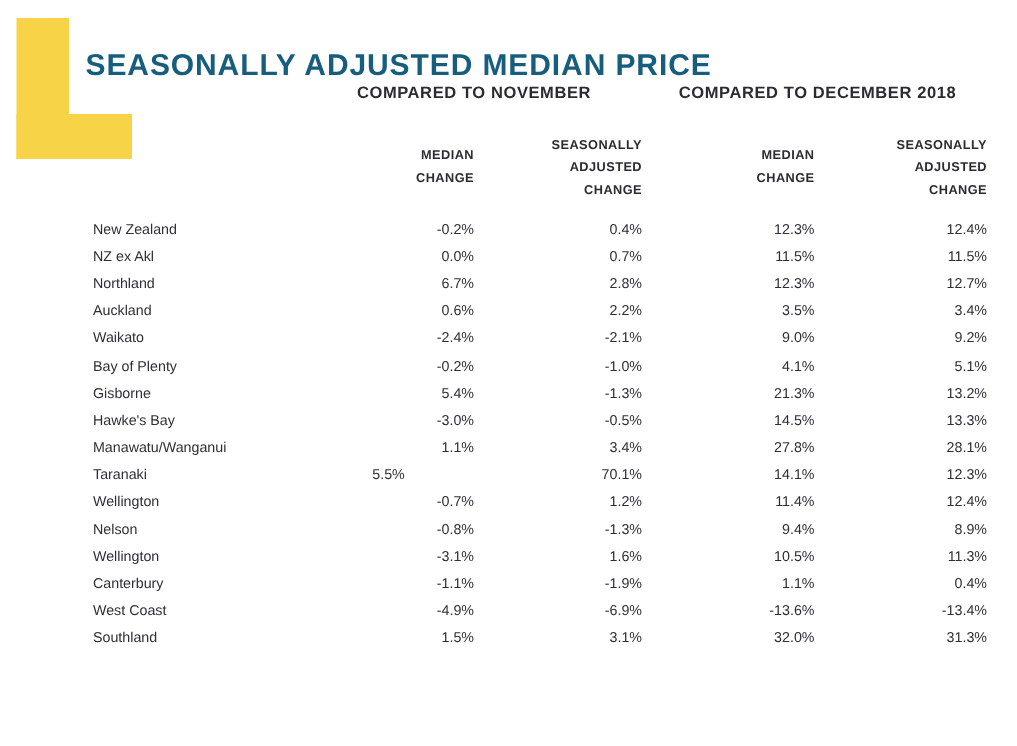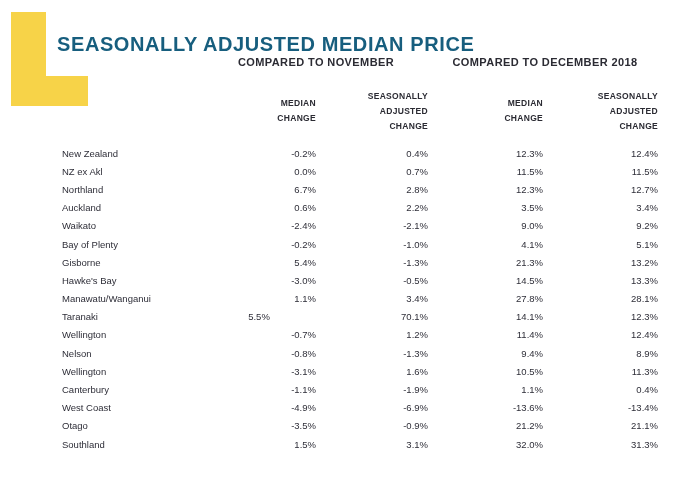--- a/index.html
+++ b/index.html
@@ -200,27 +200,20 @@
           <td class="value-cell" style="color: rgb(46, 46, 56);">0.4%</td>
         </tr>
         <tr>
           <td class="region-cell" style="color: rgb(46, 46, 56);">West Coast</td>
           <td class="value-cell" style="color: rgb(46, 46, 56);">-4.9%</td>
           <td class="value-cell" style="color: rgb(46, 46, 56);">-6.9%</td>
           <td class="value-cell" style="color: rgb(46, 46, 56);">-13.6%</td>
           <td class="value-cell" style="color: rgb(46, 46, 56);">-13.4%</td>
         </tr>
         <tr>
-          <td class="region-cell" style="color: rgb(46, 46, 56);">Otago</td>
-          <td class="value-cell" style="color: rgb(46, 46, 56);">-3.5%</td>
-          <td class="value-cell" style="color: rgb(46, 46, 56);">-0.9%</td>
-          <td class="value-cell" style="color: rgb(46, 46, 56);">21.2%</td>
-          <td class="value-cell" style="color: rgb(46, 46, 56);">21.1%</td>
-        </tr>
-        <tr>
           <td class="region-cell" style="color: rgb(46, 46, 56);">Southland</td>
           <td class="value-cell" style="color: rgb(46, 46, 56);">1.5%</td>
           <td class="value-cell" style="color: rgb(46, 46, 56);">3.1%</td>
           <td class="value-cell" style="color: rgb(46, 46, 56);">32.0%</td>
           <td class="value-cell" style="color: rgb(46, 46, 56);">31.3%</td>
         </tr>
       </tbody>
   </table>
 </div>
 

